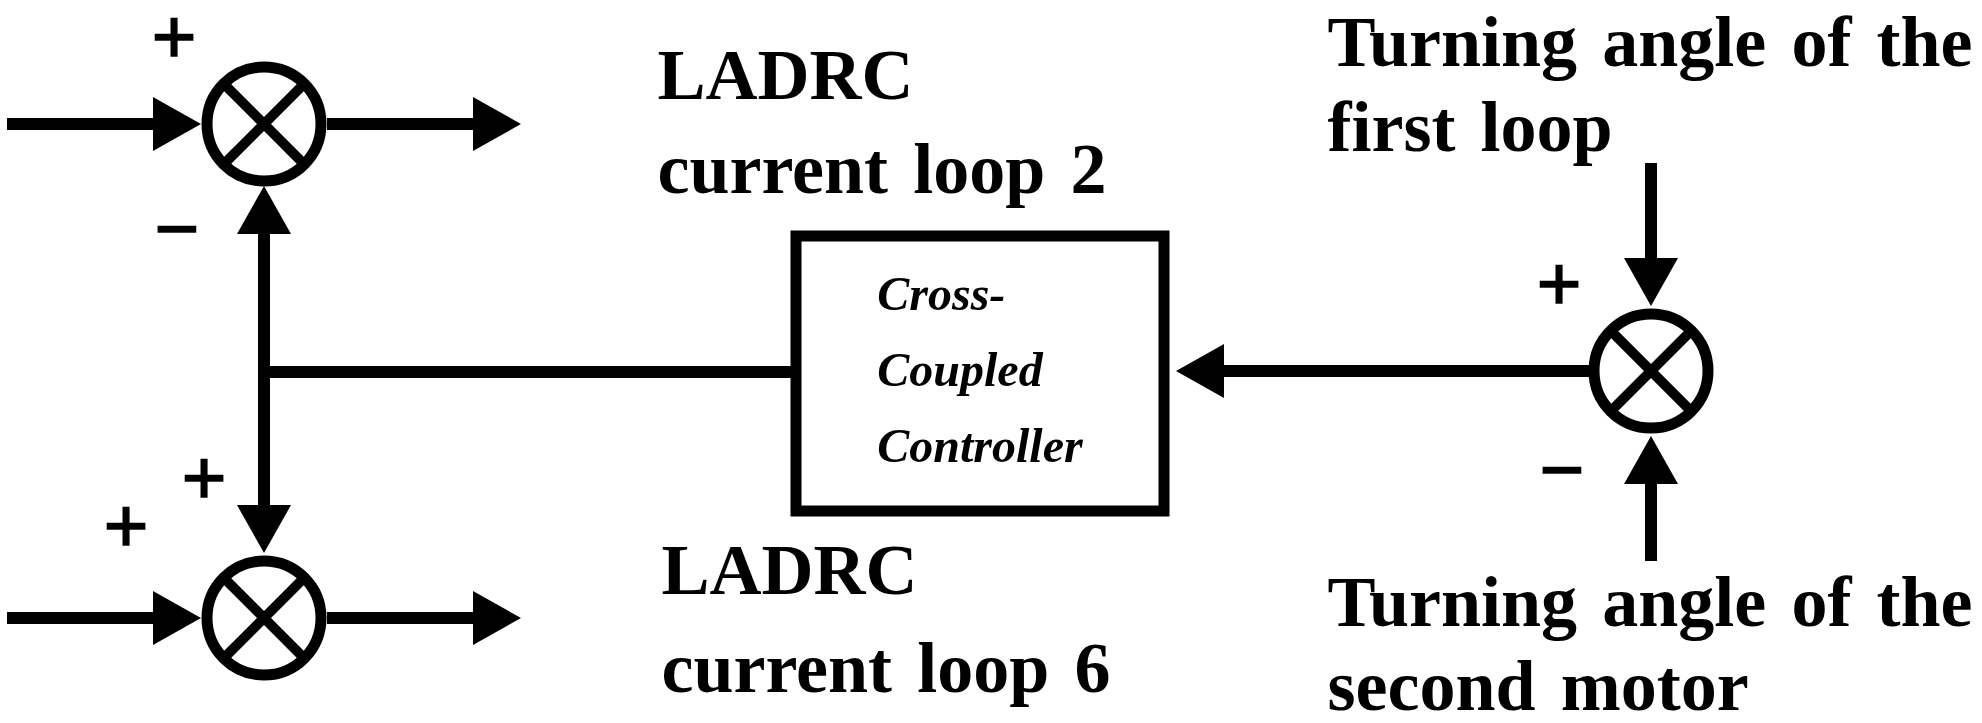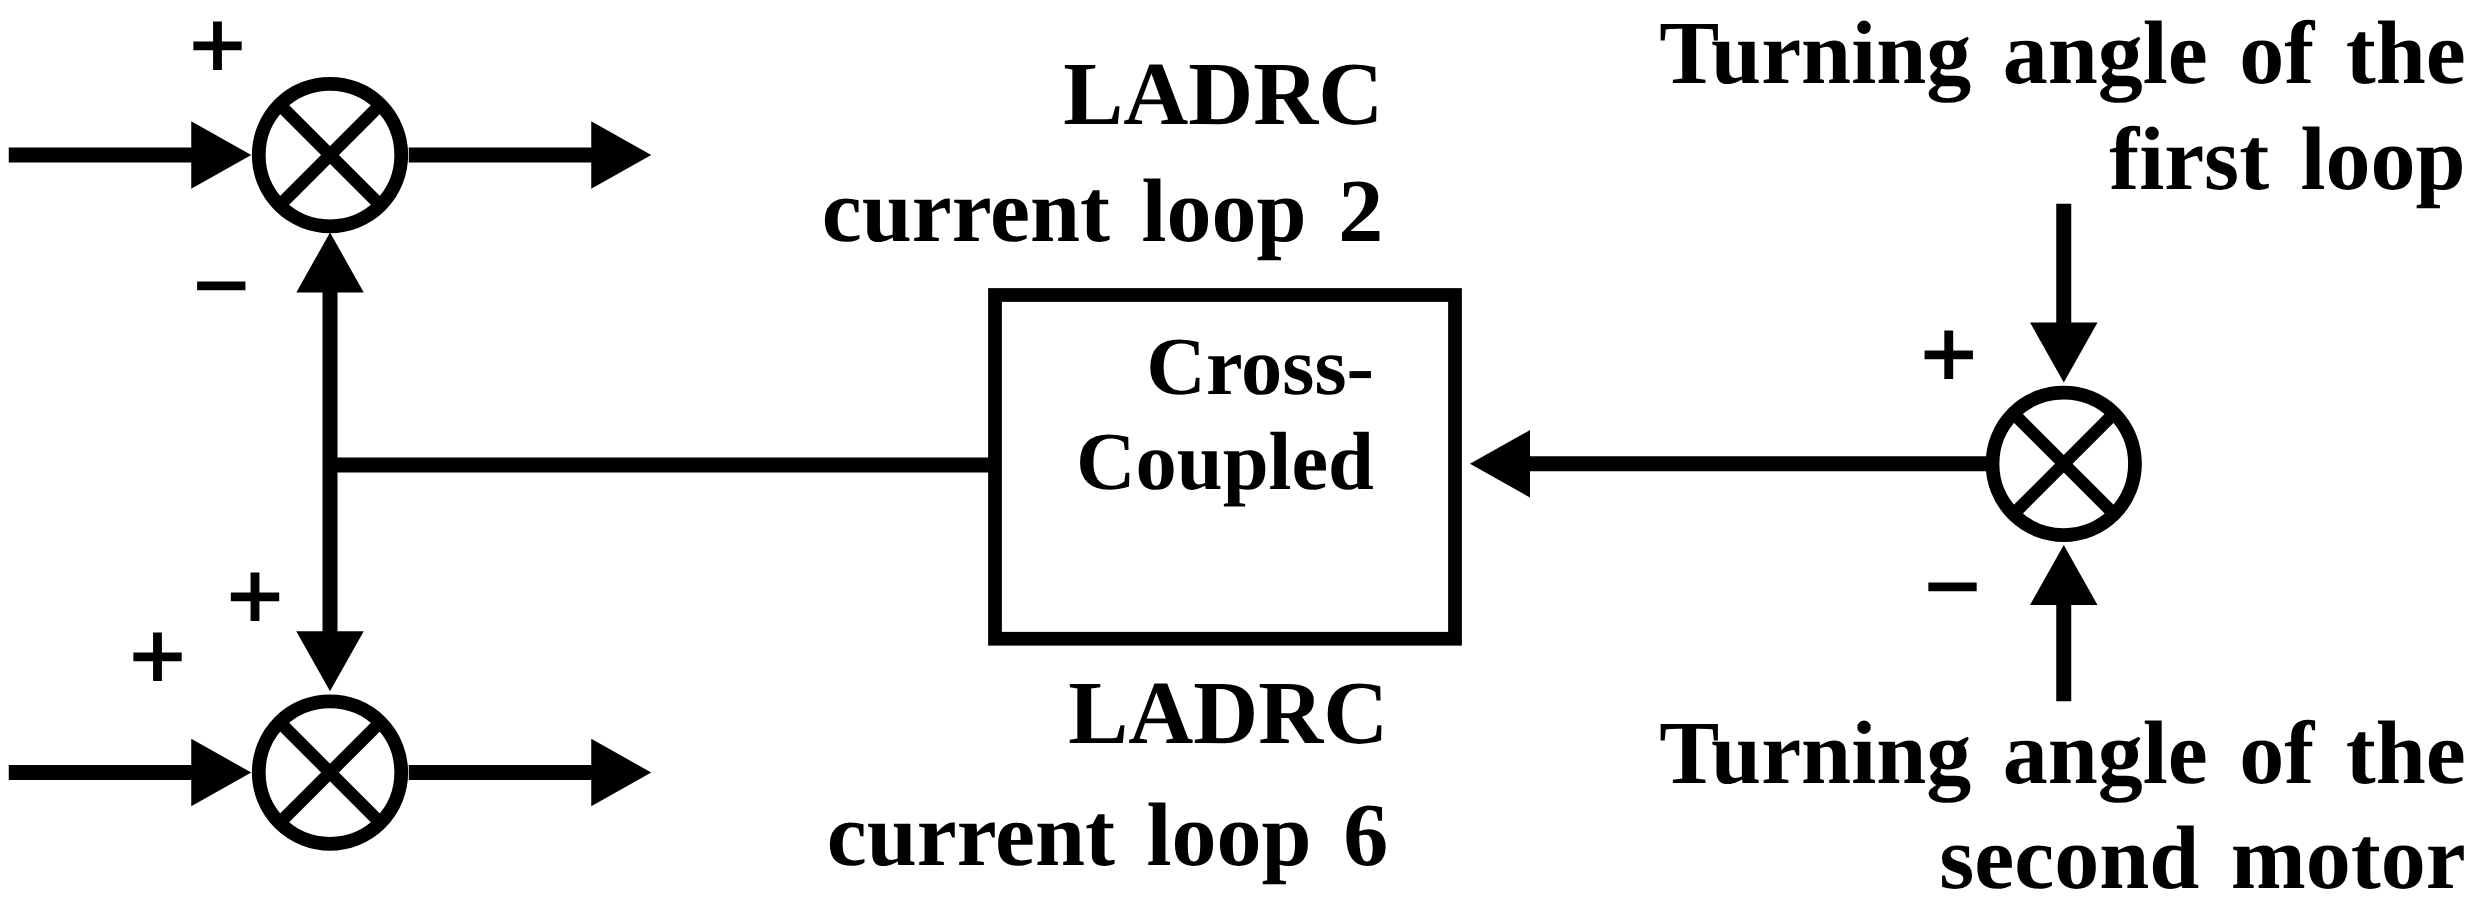--- a/index.html
+++ b/index.html
@@ -42,29 +42,29 @@
     stroke: none;
   }
   .boxrect {
     stroke: var(--ink, #000000);
     stroke-width: 11;
     fill: none;
   }
   .lbl {
     position: absolute;
     transform: translateX(-50%);
-    text-align: right;
+    text-align: left;
     white-space: nowrap;
     font-size: 72px;
     word-spacing: 0.10em;
     letter-spacing: 0;
   }
   .lbl-loop1   { left: 882px;  top: 28px;  line-height: 94px; }
   .lbl-loop2   { left: 886px;  top: 521px; line-height: 98px; }
-  .lbl-ctrl    { left: 980px;  top: 256px; line-height: 76px; font-size: 66px; }
+  .lbl-ctrl    { left: 980px;  top: 256px; line-height: 76px; font-size: 48px; font-style: italic; }
   .lbl-input1  { left: 1650px; top: 0px;   line-height: 85px; }
   .lbl-input2  { left: 1650px; top: 560px; line-height: 84px; }
   .sign {
     position: absolute;
     transform: translate(-50%, -50%);
     font-size: 80px;
     line-height: 1;
     -webkit-text-stroke: 1.5px var(--ink, #000000);
   }
   .sign-j1-plus  { left: 174px;  top: 37px;  }
@@ -144,20 +144,21 @@
   </div>
 
   <div class="lbl lbl-loop2">
     <div>LADRC</div>
     <div>current loop 6</div>
   </div>
 
   <div class="lbl lbl-ctrl">
     <div>Cross-</div>
     <div>Coupled</div>
+    <div>Controller</div>
   </div>
 
   <div class="lbl lbl-input1">
     <div>Turning angle of the</div>
     <div>first loop</div>
   </div>
 
   <div class="lbl lbl-input2">
     <div>Turning angle of the</div>
     <div>second motor</div>

